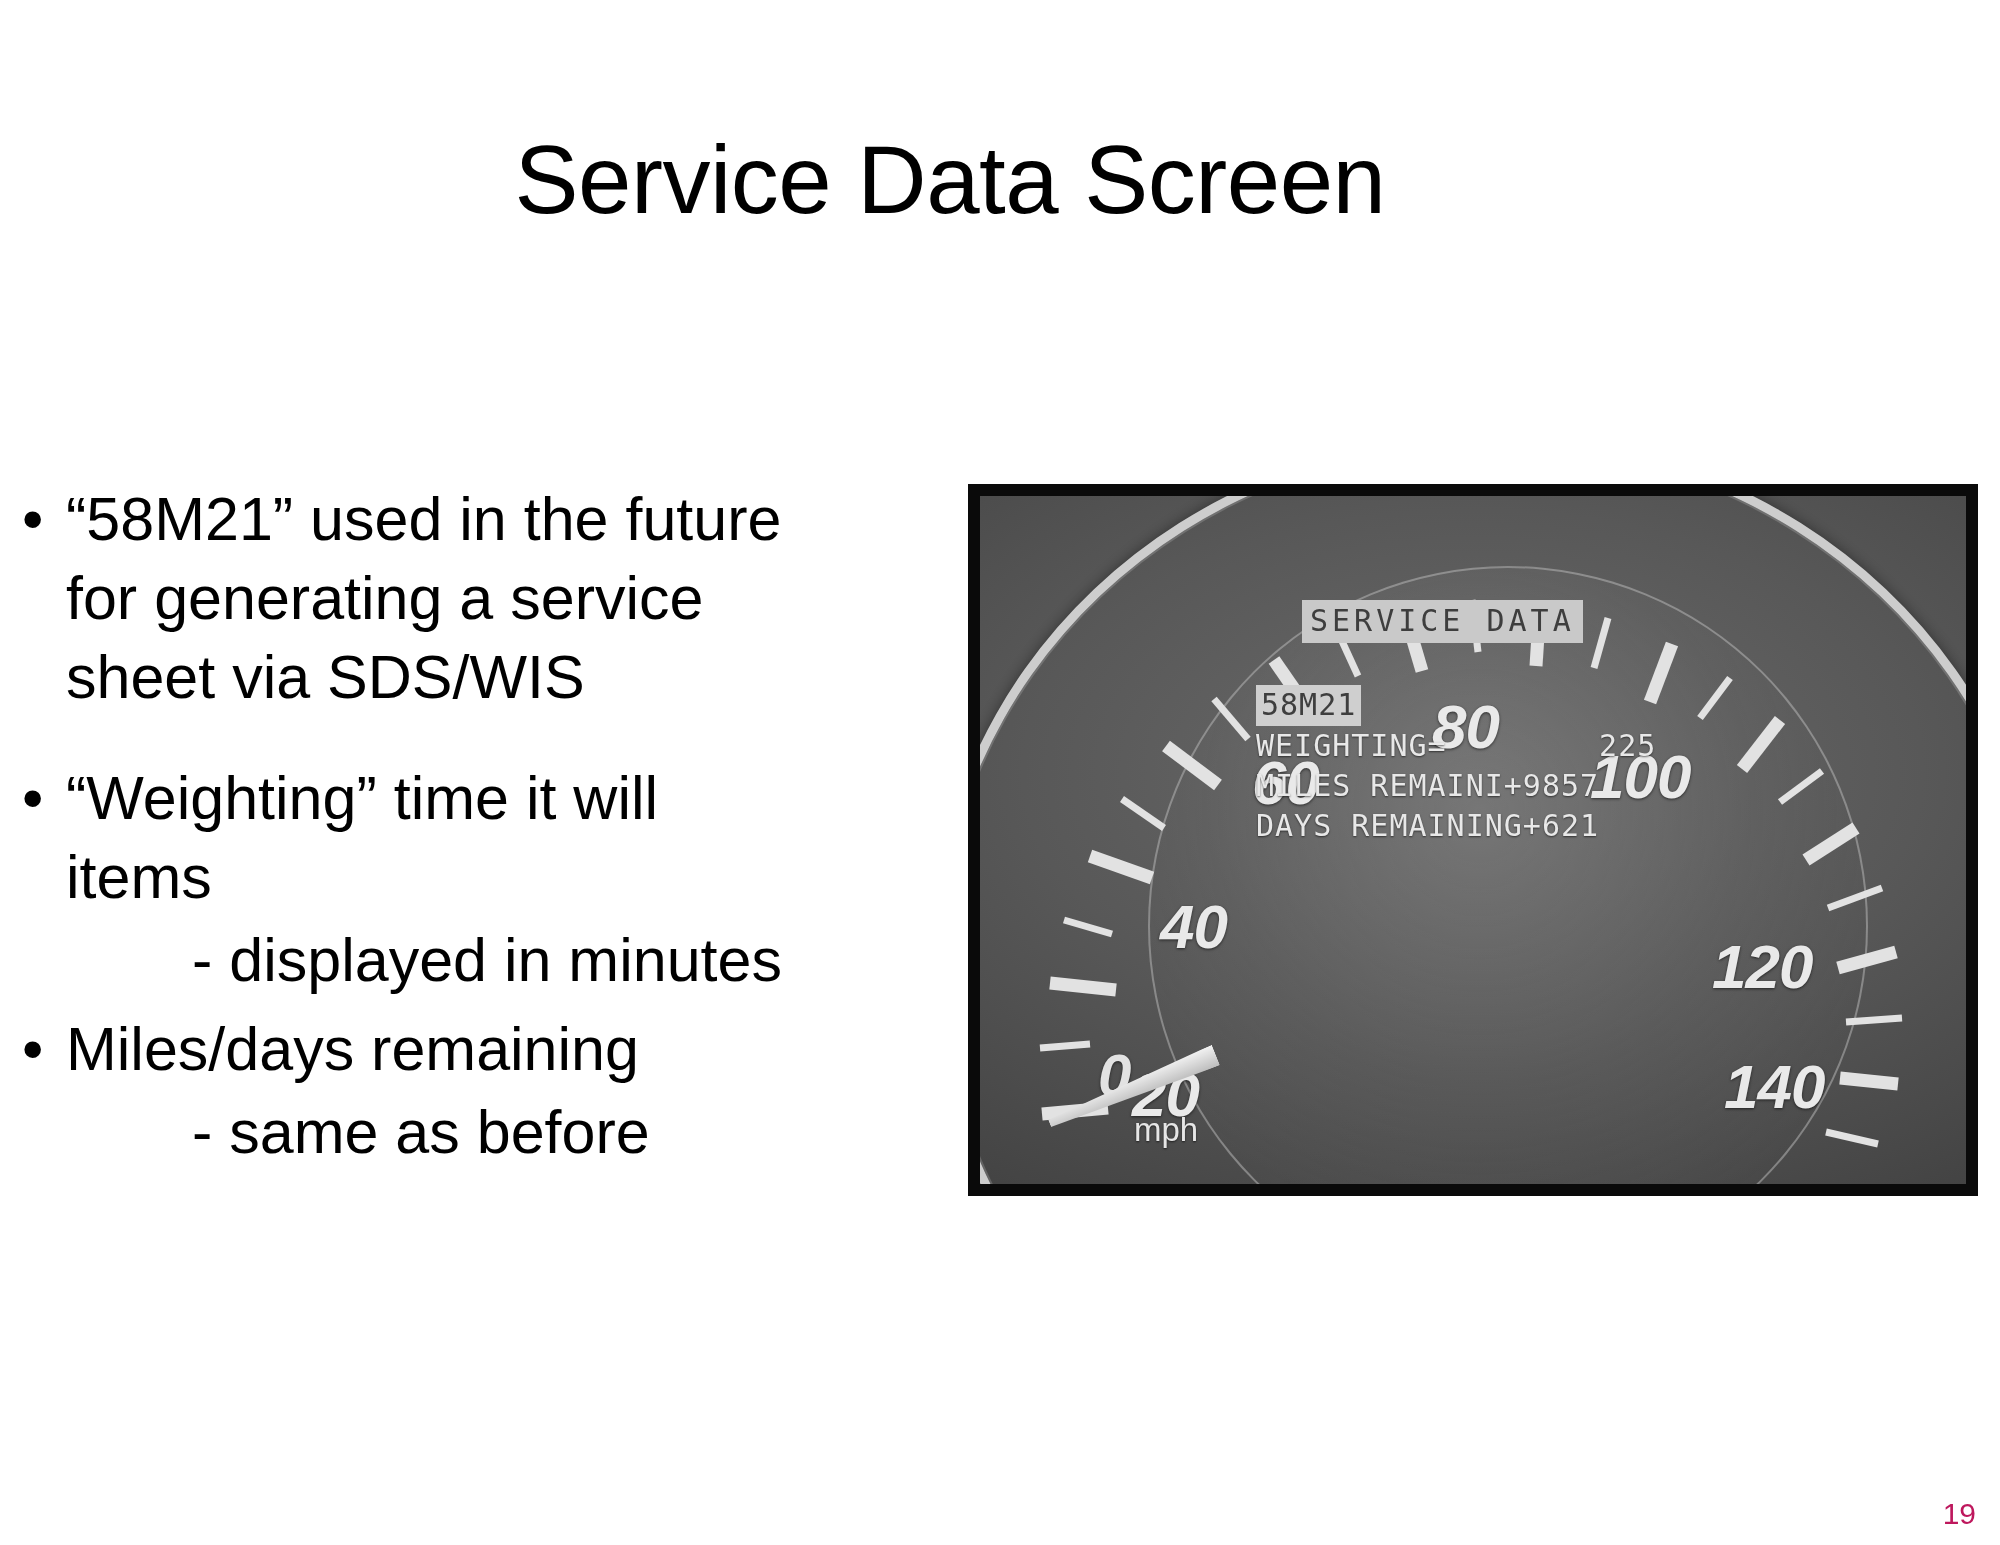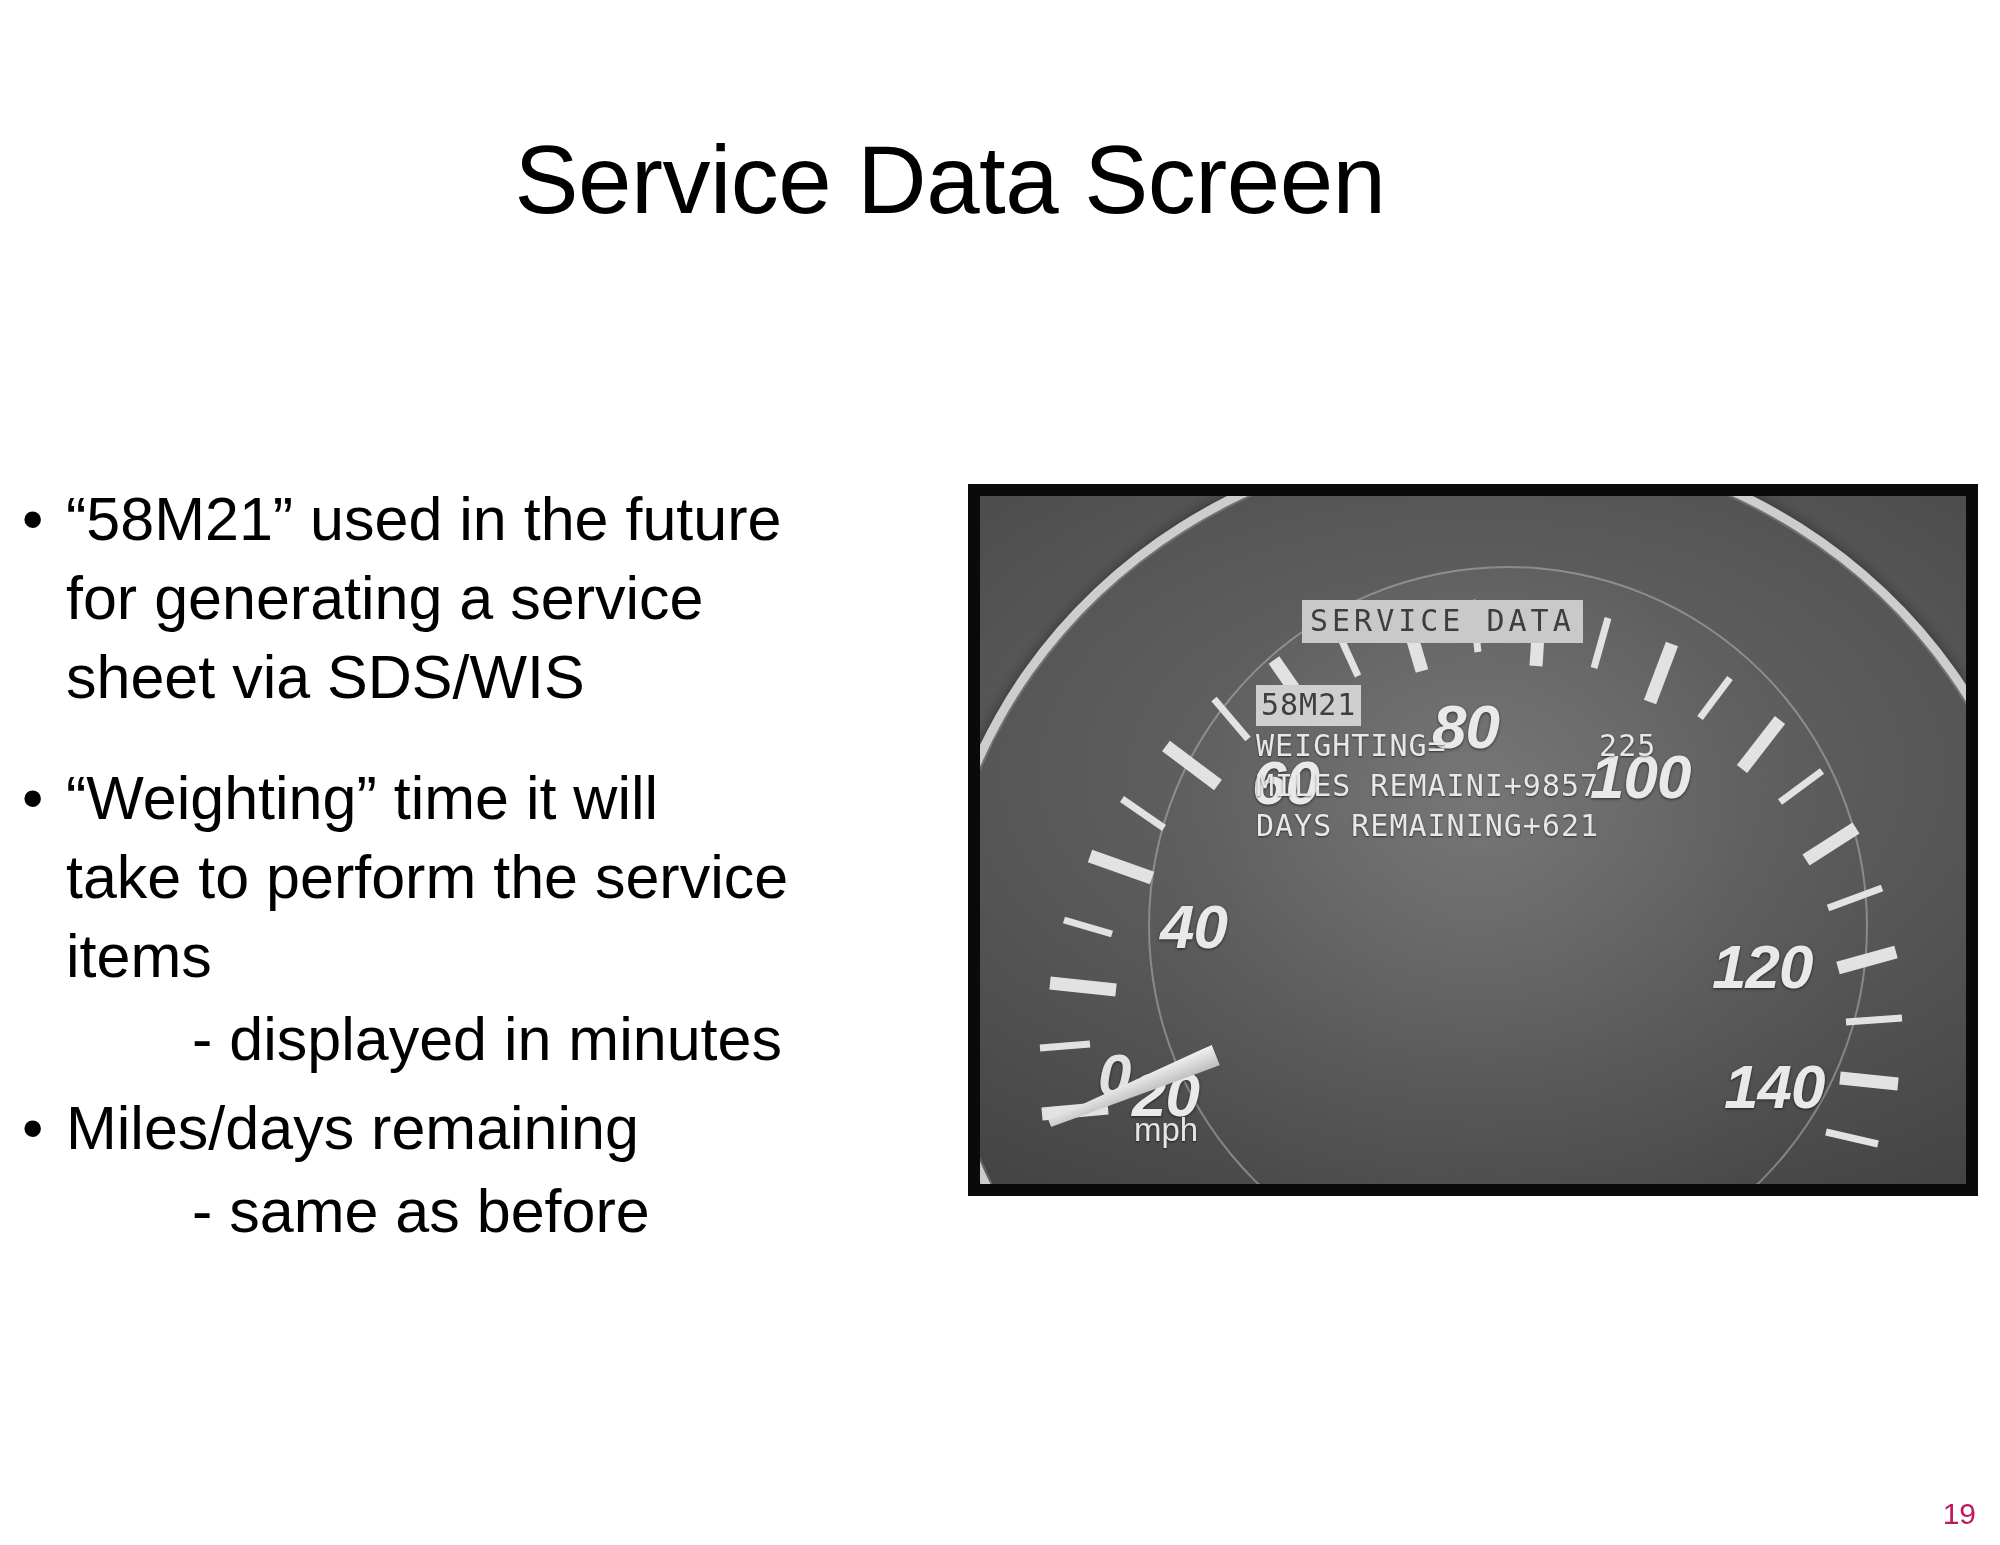--- a/index.html
+++ b/index.html
@@ -239,21 +239,20 @@
         <div class="bullet-line">sheet via SDS/WIS</div>
       </span>
     </div>
   </div>
 
   <div class="bullet-block" id="block-1">
     <div class="bullet-row">
       <span class="bullet-dot">•</span>
       <span class="bullet-text-wrap">
         <div class="bullet-line">“Weighting” time it will</div>
-        <div class="bullet-line">take to perform the service</div>
         <div class="bullet-line">items</div>
       </span>
     </div>
     <div class="sub-line">- displayed in minutes</div>
   </div>
 
   <div class="bullet-block" id="block-2">
     <div class="bullet-row">
       <span class="bullet-dot">•</span>
       <span class="bullet-text-wrap">

